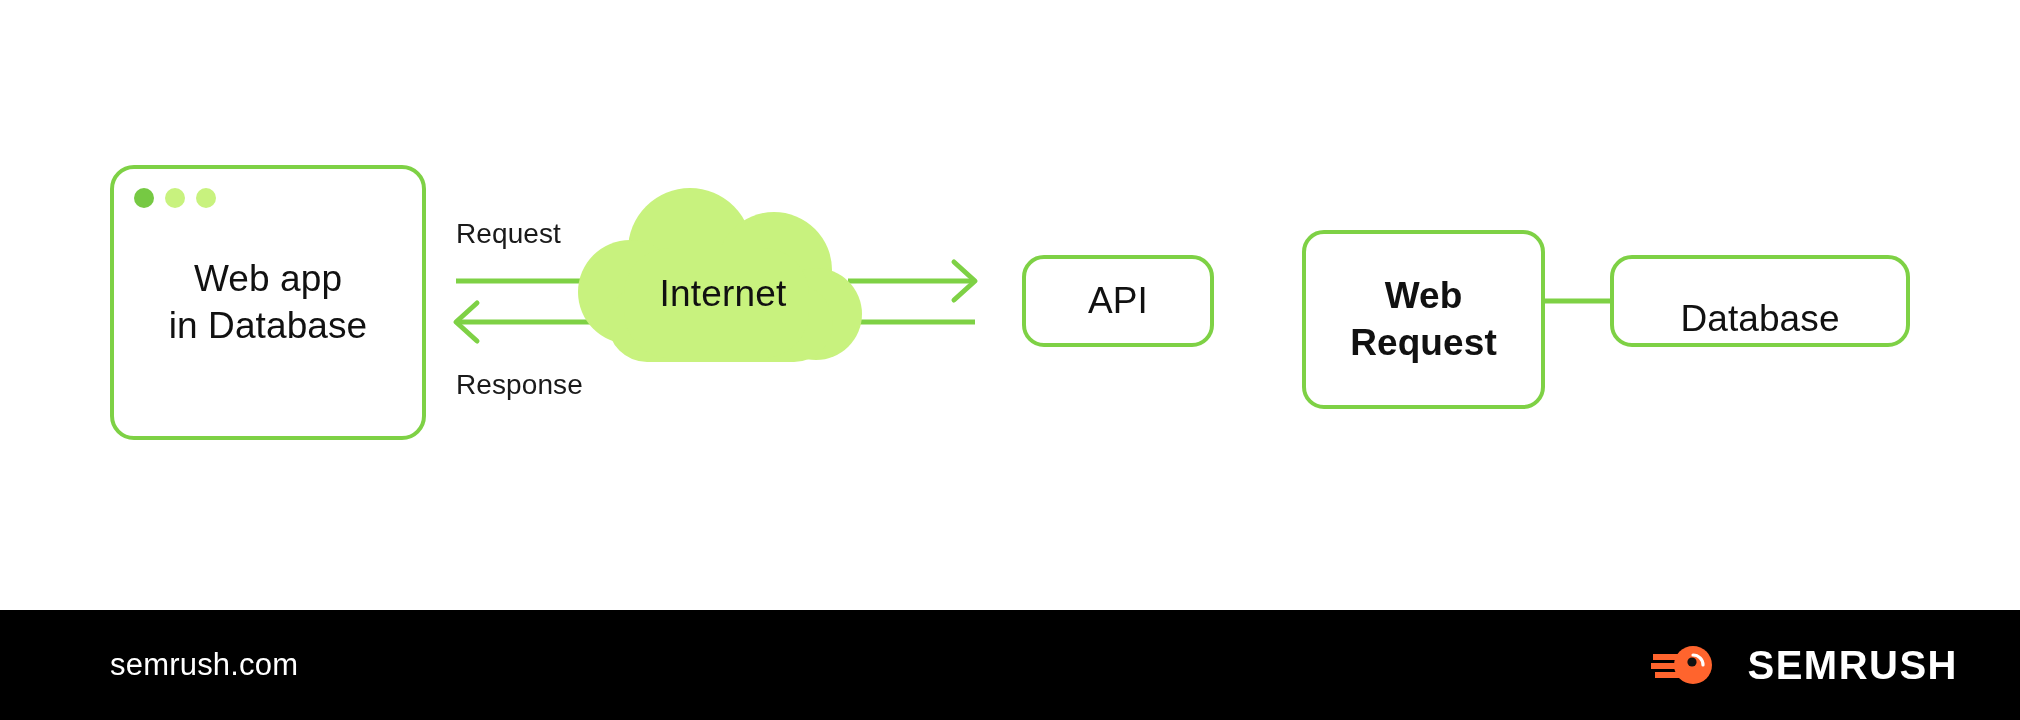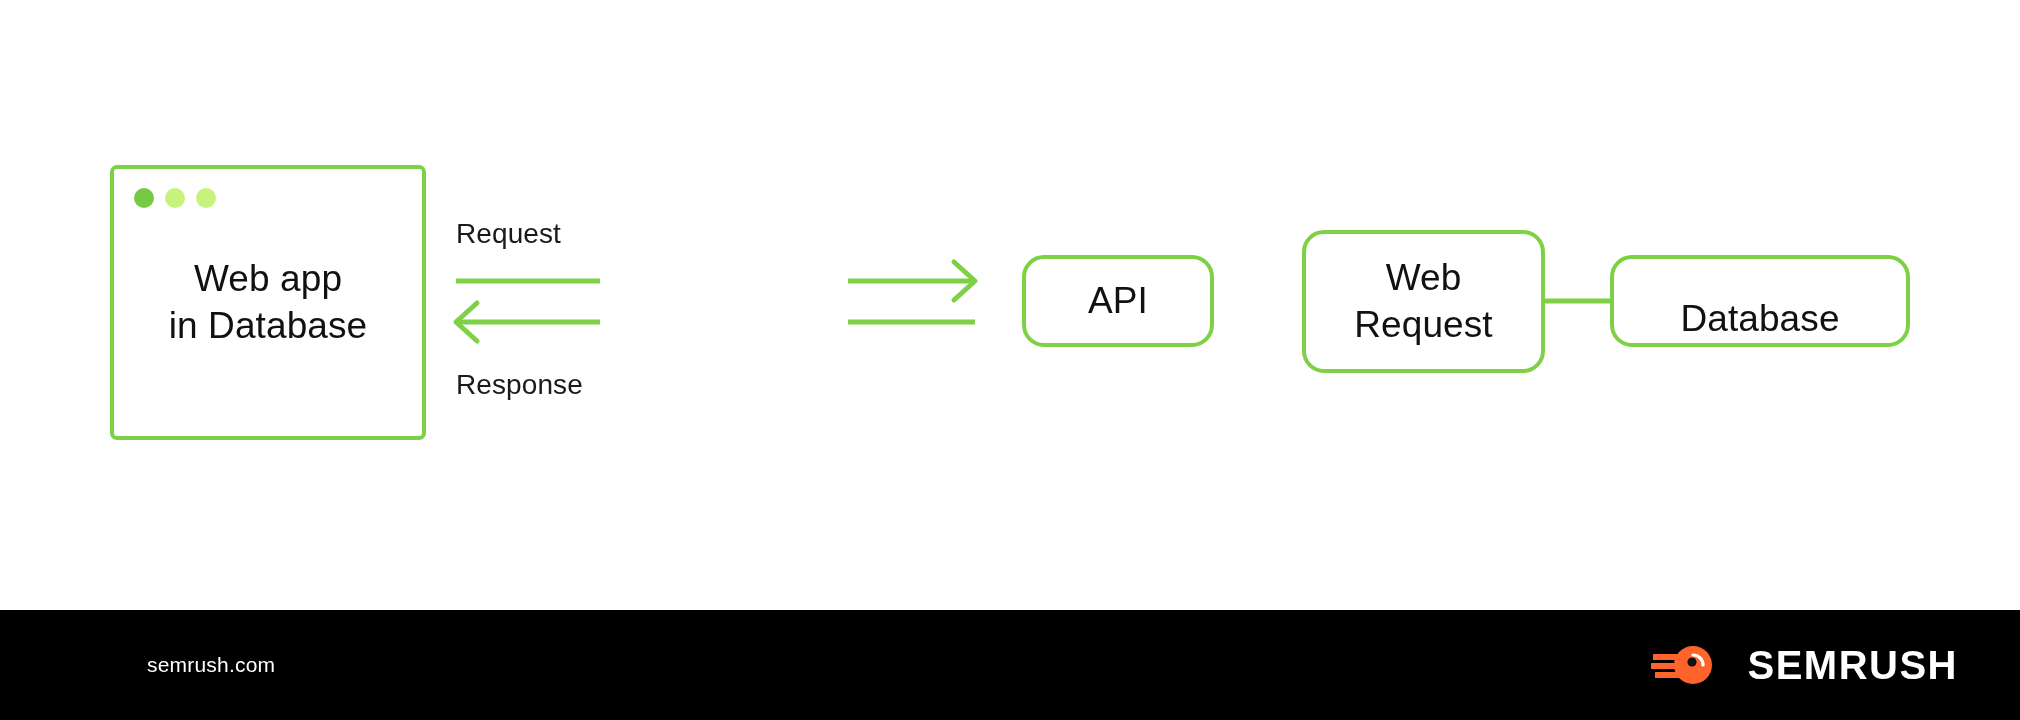--- a/index.html
+++ b/index.html
@@ -15,21 +15,21 @@
     position:absolute; left:0; top:0;
     width:2020px; height:610px;
     background:#ffffff;
   }
 
   
   #browser-node {
     position:absolute; left:110px; top:165px;
     width:316px; height:275px;
     border:4px solid #7ed145;
-    border-radius:7px;
+    border-radius:24px;
     background:#ffffff;
   }
   #browser-dots {
     position:absolute; left:20px; top:19px;
     display:flex; gap:11px;
   }
   #browser-dots .dot { width:20px; height:20px; border-radius:50%; }
   #browser-dots .dot.d1 { background:#76c943; }
   #browser-dots .dot.d2 { background:#c8f27e; }
   #browser-dots .dot.d3 { background:#c8f27e; }
@@ -67,32 +67,32 @@
     position:absolute;
     border:4px solid #7ed145;
     border-radius:22px;
     background:#ffffff;
     display:flex; align-items:center; justify-content:center;
     text-align:center;
     font-size:37px; line-height:1.27; color:#111111;
     letter-spacing:.1px;
   }
   #api-node      { left:1022px; top:255px; width:192px; height:92px;justify-content:center; }
-  #webserver-node{ left:1302px; top:230px; width:243px; height:143px; }
+  #webserver-node{ left:1302px; top:230px; width:243px; height:179px;font-weight:bold; }
   #database-node { left:1610px; top:255px; width:300px; height:92px;align-items:flex-end; }
 
   
   #footer {
     position:absolute; left:0; top:610px;
     width:2020px; height:110px;
     background:#000000;
     display:flex; align-items:center; justify-content:space-between;
     padding:0 62px 0 110px;
   }
-  #footer-url { color:#ffffff; font-size:21px; letter-spacing:.2px;margin-left:37px; }
+  #footer-url { color:#ffffff; font-size:31px; letter-spacing:.2px; }
   #semrush-logo { display:flex; align-items:center; gap:32px; }
   #semrush-wordmark {
     color:#ffffff; font-size:40px; font-weight:bold; letter-spacing:1.5px;
   }
 </style>
 </head>
 <body>
 
 <div id="canvas">
 
@@ -121,20 +121,33 @@
     </div>
     <div id="browser-label">
       <span>Web app</span>
       <span>in Database</span>
     </div>
   </div>
 
   <div class="flow-label" id="request-label">Request</div>
   <div class="flow-label" id="response-label">Response</div>
 
+  <div id="cloud-node">
+    <svg id="cloud-svg" viewBox="0 0 290 190" xmlns="http://www.w3.org/2000/svg">
+      <g fill="#c8f27e">
+        <circle cx="112" cy="62" r="62"></circle>
+        <circle cx="196" cy="82" r="58"></circle>
+        <circle cx="52" cy="104" r="52"></circle>
+        <circle cx="238" cy="126" r="46"></circle>
+        <rect x="30" y="96" width="225" height="78" rx="39"></rect>
+        <rect x="46" y="60" width="185" height="110" rx="46"></rect>
+      </g>
+    </svg>
+    <div id="cloud-label">Internet</div>
+  </div>
 
   <div class="node-box" id="api-node">
     <span>API</span>
   </div>
 
   <div class="node-box" id="webserver-node">
     <span>
       <span>Web</span><br>
       <span>Request</span>
     </span>

